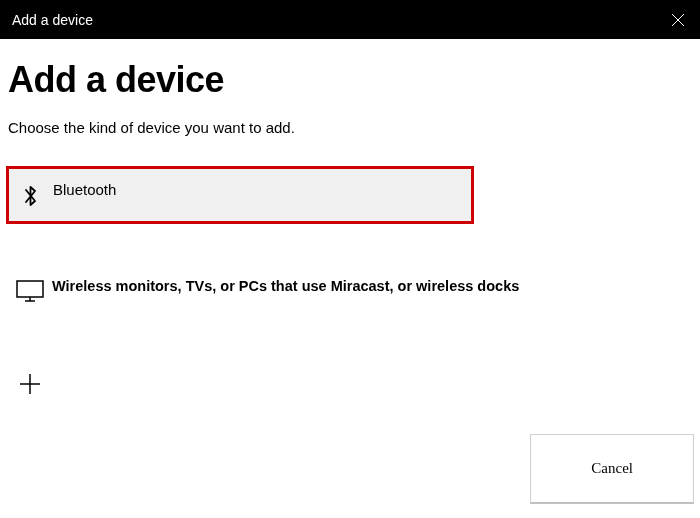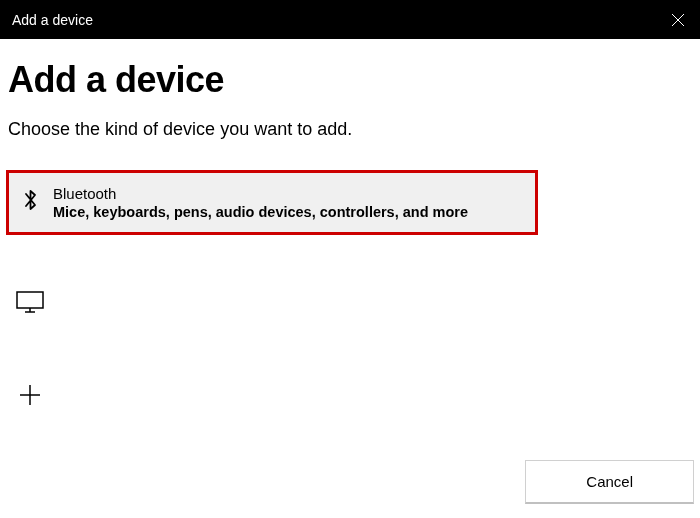--- a/index.html
+++ b/index.html
@@ -42,41 +42,41 @@
       padding: 20px 8px 0 8px;
     }
     .heading {
       font-size: 36px;
       font-weight: 600;
       color: #000000;
       margin-bottom: 18px;
       letter-spacing: -0.5px;
     }
     .subtitle {
-      font-size: 18px;
+      font-size: 15px;
       color: #000000;
       margin-bottom: 30px;
     }
     .options {
       display: flex;
       flex-direction: column;
     }
     .option {
       display: flex;
       align-items: flex-start;
       padding: 14px 0;
       cursor: pointer;
       margin-bottom: 40px;
     }
     .option.highlighted {
       border: 3px solid #cc0000;
       background: #f0f0f0;
       padding: 12px 8px 12px 0;
       margin-left: -2px;
-      width: 532px;
+      width: 468px;
       margin-bottom: 40px;
     }
     .option-icon {
       width: 44px;
       display: flex;
       justify-content: center;
       align-items: flex-start;
       padding-top: 2px;
       flex-shrink: 0;
     }
@@ -95,24 +95,24 @@
     }
     .footer {
       position: absolute;
       bottom: 14px;
       right: 6px;
     }
     .cancel-btn {
       background: #ffffff;
       border: 1px solid #d0d0d0;
       border-bottom: 2px solid #c0c0c0;
-      padding: 12px 60px;
+      padding: 25px 60px;
       font-size: 15px;
       cursor: pointer;
-      font-family: Liberation Sans, sans-serif;
+      font-family: Liberation Serif, serif;
     }
     svg { display: block; }
   </style>
 </head>
 <body>
 
 <div class="titlebar">
   <span class="titlebar-title">Add a device</span>
   <span class="close-btn">
     <svg width="12" height="12" viewBox="0 0 12 12">
@@ -129,33 +129,33 @@
   <div class="options">
 
     <div class="option highlighted">
       <div class="option-icon">
         <svg width="18" height="26" viewBox="0 0 18 26">
           <path d="M4 7 L13 18 L8.5 22 L8.5 4 L13 8 L4 19" fill="none" stroke="#000000" stroke-width="1.8" stroke-linejoin="round" stroke-linecap="round"></path>
         </svg>
       </div>
       <div class="option-text">
         <div class="option-title">Bluetooth</div>
-        <div class="option-desc">Mice, keyboards, pens, audio devices, controllers, and more</div>
       </div>
     </div>
 
     <div class="option">
       <div class="option-icon">
         <svg width="28" height="22" viewBox="0 0 28 22">
           <rect x="1" y="1" width="26" height="16" fill="none" stroke="#000000" stroke-width="1.5"></rect>
           <line x1="9" y1="21" x2="19" y2="21" stroke="#000000" stroke-width="1.5"></line>
           <line x1="14" y1="17" x2="14" y2="21" stroke="#000000" stroke-width="1.5"></line>
         </svg>
       </div>
       <div class="option-text">
+        <div class="option-desc">Wireless monitors, TVs, or PCs that use Miracast, or wireless docks</div>
       </div>
     </div>
 
     <div class="option">
       <div class="option-icon">
         <svg width="24" height="24" viewBox="0 0 24 24">
           <line x1="12" y1="2" x2="12" y2="22" stroke="#000000" stroke-width="1.5"></line>
           <line x1="2" y1="12" x2="22" y2="12" stroke="#000000" stroke-width="1.5"></line>
         </svg>
       </div>

